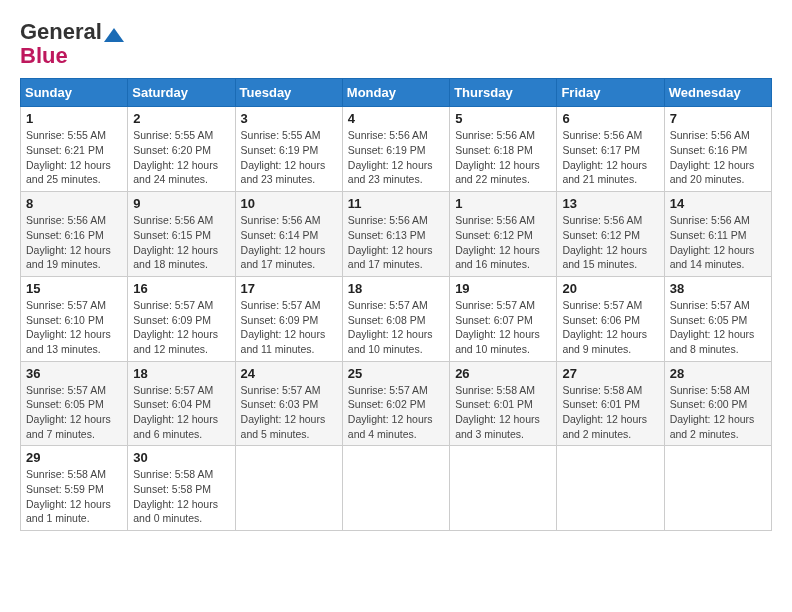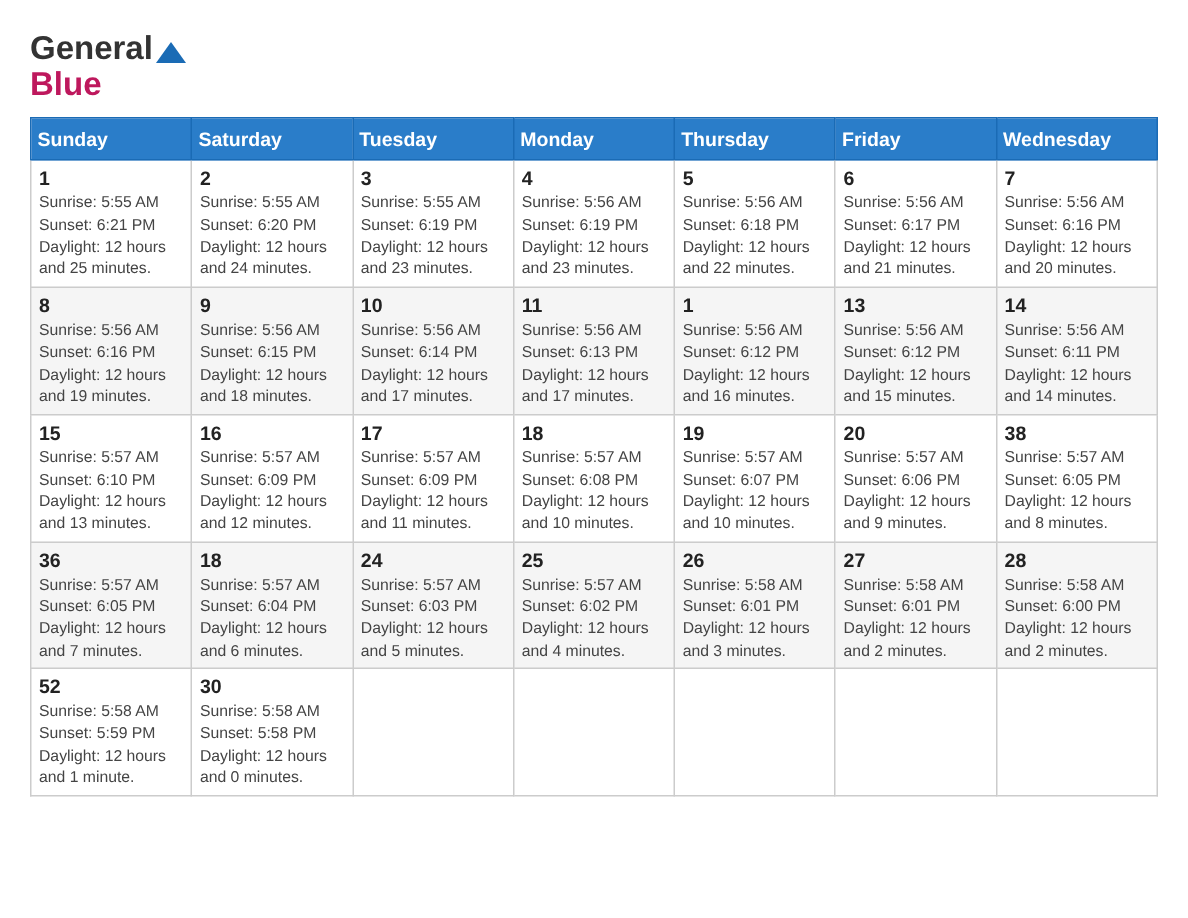--- a/index.html
+++ b/index.html
@@ -220,21 +220,21 @@
     <span class="day-num">27</span>
     <span class="day-info">Sunrise: 5:58 AM<br>Sunset: 6:01 PM<br>Daylight: 12 hours and 2 minutes.</span>
   </td>
         <td>
     <span class="day-num">28</span>
     <span class="day-info">Sunrise: 5:58 AM<br>Sunset: 6:00 PM<br>Daylight: 12 hours and 2 minutes.</span>
   </td>
       </tr>
       <tr>
         <td>
-    <span class="day-num">52</span>
+    <span class="day-num">29</span>
     <span class="day-info">Sunrise: 5:58 AM<br>Sunset: 5:59 PM<br>Daylight: 12 hours and 1 minute.</span>
   </td>
         <td>
     <span class="day-num">30</span>
     <span class="day-info">Sunrise: 5:58 AM<br>Sunset: 5:58 PM<br>Daylight: 12 hours and 0 minutes.</span>
   </td>
         <td class="empty-cell"></td>
         <td class="empty-cell"></td>
         <td class="empty-cell"></td>
         <td class="empty-cell"></td>

